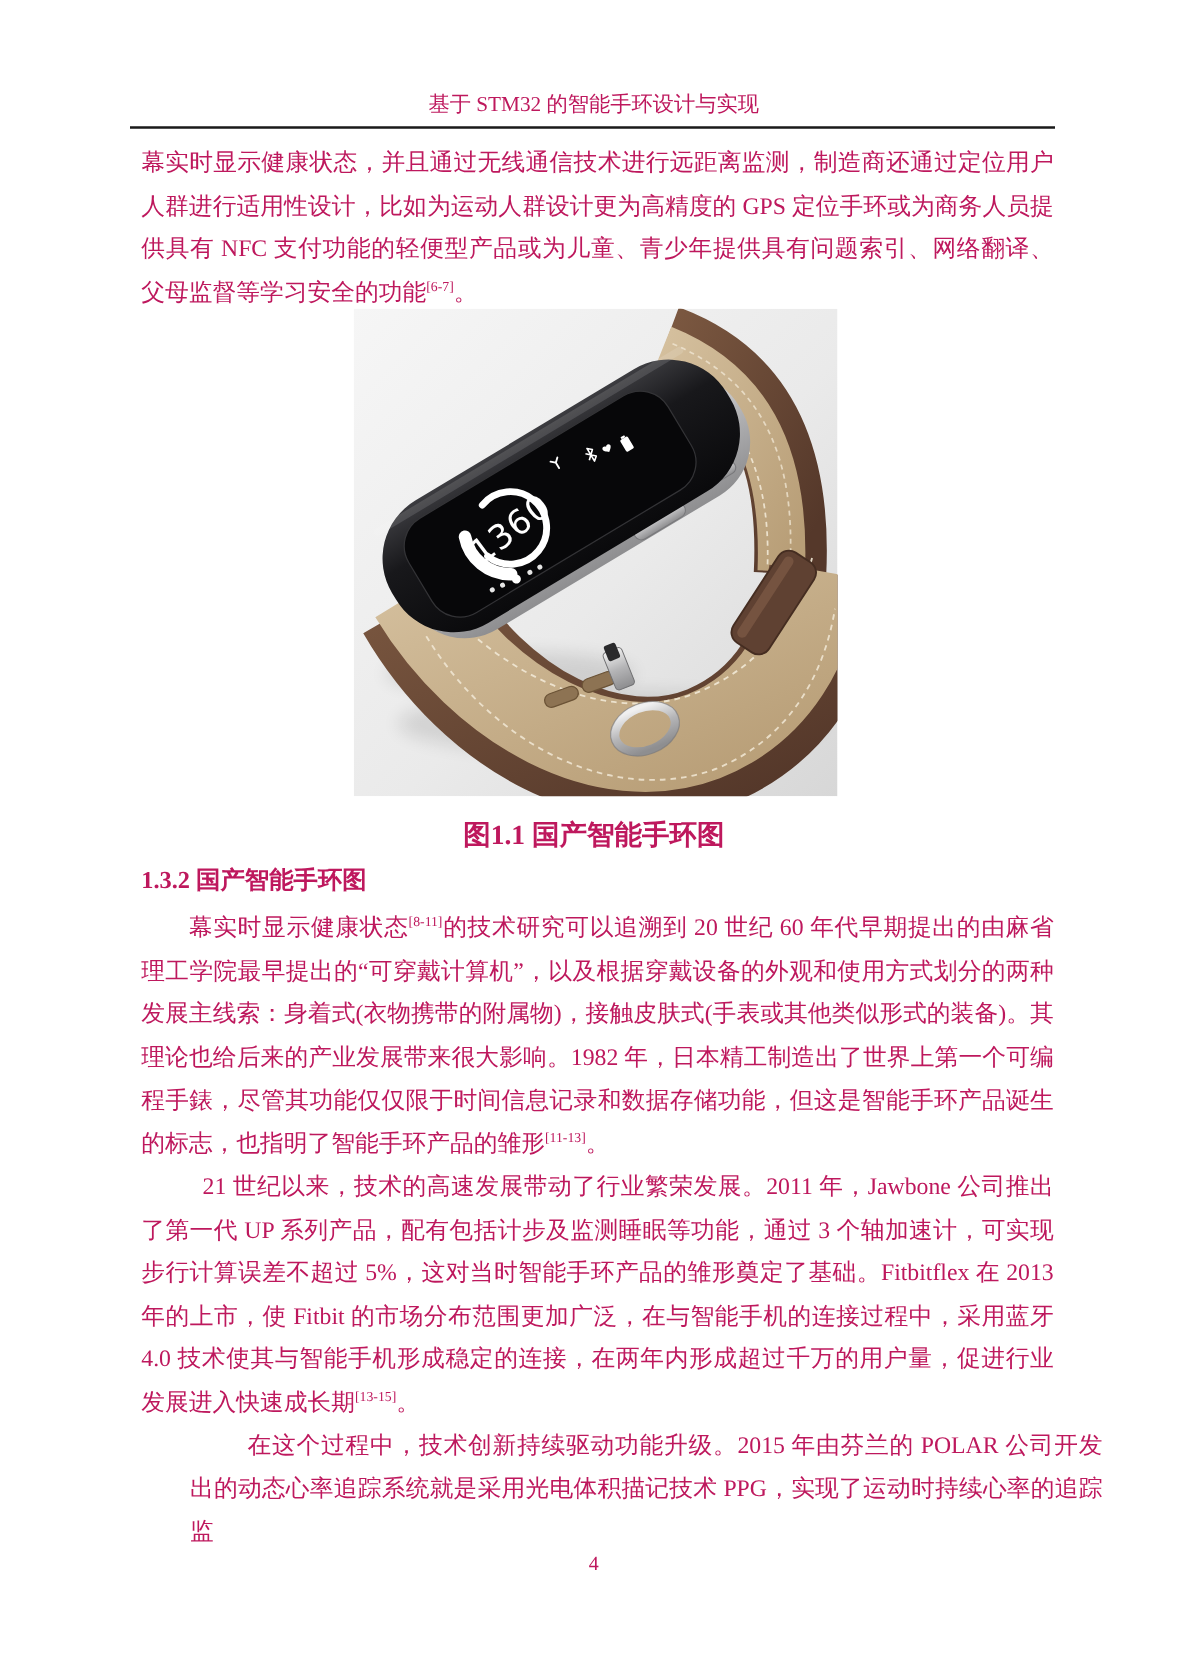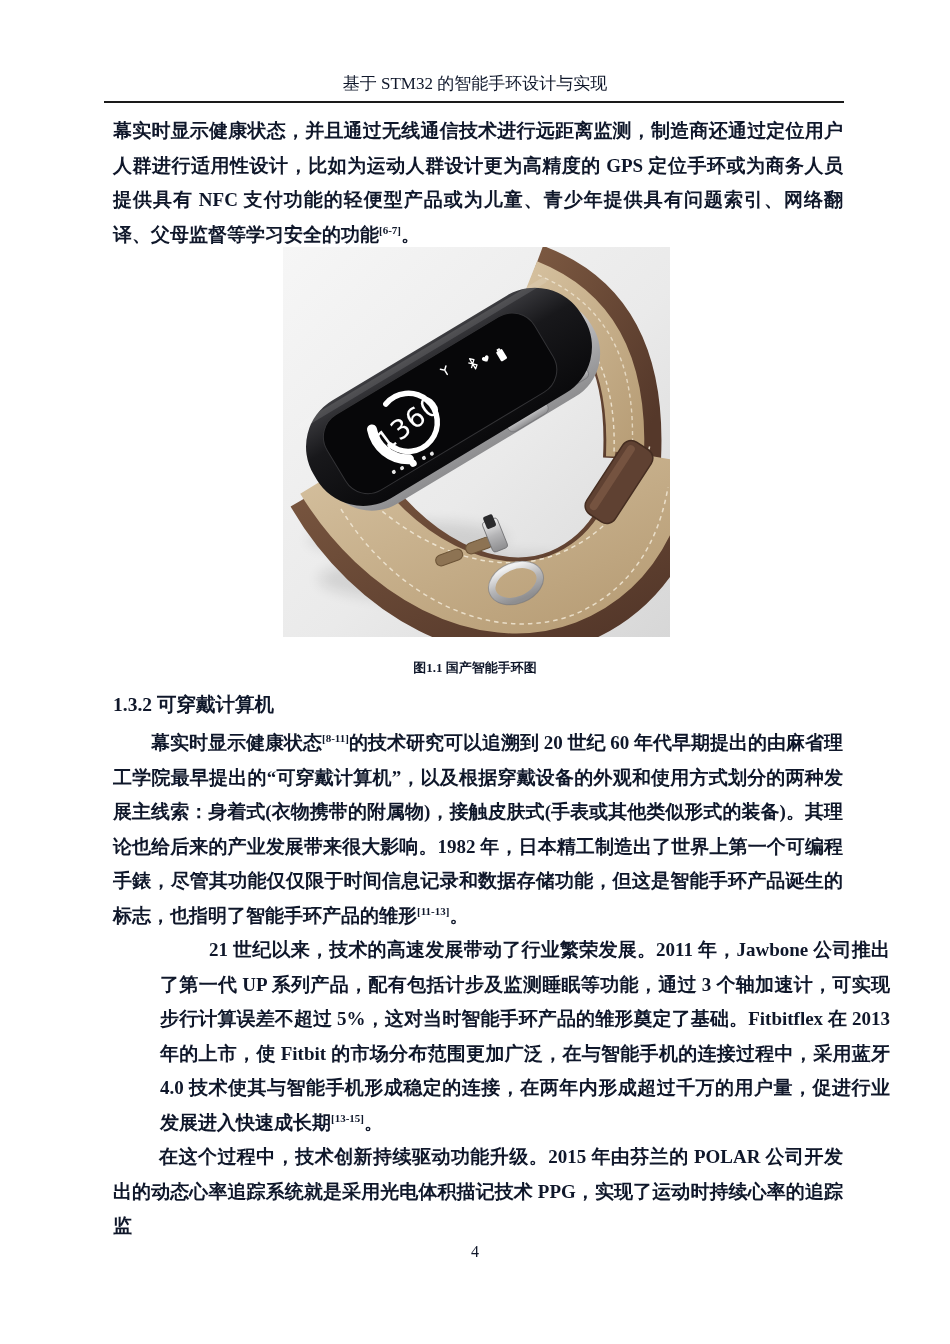--- a/index.html
+++ b/index.html
@@ -1,49 +1,48 @@
 <!DOCTYPE html>
 <html lang="zh"><head>
 <meta charset="utf-8">
 <style>
   html,body{margin:0;padding:0;background:#ffffff;}
   .page{
     position:relative;
     width:950px;height:1344px;
     background:#ffffff;
     font-family:"Liberation Serif","DejaVu Serif",serif;
-    color:#0f172a;
+    color:#be185d;
     overflow:hidden;
   }
   .header-title{
     position:absolute;top:72px;left:0;width:950px;
     text-align:center;font-size:17px;line-height:24px;
   }
   .header-rule{
     position:absolute;top:101px;left:104px;width:740px;height:2px;
     background:#1a1a1a;
   }
   .body-par{
     position:absolute;left:113px;width:730px;
     font-size:19px;line-height:34.5px;
     text-align:justify;margin:0;
     word-break:break-all;
-    font-weight:bold;
   }
   .p1{top:114px;}
   .p2{top:726px;text-indent:38px;}
-  .p3{top:933px;text-indent:49px;margin-left:47px;}
-  .p4{top:1140px;text-indent:46px;}
+  .p3{top:933px;text-indent:49px;}
+  .p4{top:1140px;text-indent:46px;margin-left:39px;}
   sup.ref{font-size:11px;line-height:0;vertical-align:super;letter-spacing:0;}
   .figure-wrap{
     position:absolute;left:283px;top:247px;width:387px;height:390px;
   }
   .figure-caption{
     position:absolute;top:657px;left:0;width:950px;
-    text-align:center;font-size:13px;font-weight:700;line-height:22px;
+    text-align:center;font-size:22px;font-weight:700;line-height:22px;
   }
   .section-heading{
     position:absolute;top:692px;left:113px;
     font-size:19.5px;font-weight:700;line-height:26px;
   }
   .page-number{
     position:absolute;top:1243px;left:0;width:950px;
     text-align:center;font-size:16px;
   }
 </style>
@@ -156,21 +155,21 @@
             <circle cx="-57" cy="34.5" r="2"></circle>
             <circle cx="-48" cy="35" r="2"></circle>
           </g>
         </g>
       </g>
     </svg>
   </div>
 
   <div class="figure-caption">图1.1 国产智能手环图</div>
 
-  <div class="section-heading">1.3.2 可穿戴计算机</div>
+  <div class="section-heading">1.3.2 国产智能手环图</div>
 
   <p class="body-par p2"><span>幕实时显示健康状态</span><sup class="ref">[8-11]</sup><span>的技术研究可以追溯到 20 世纪 60 年代早期提出的由麻省理工学院最早提出的“可穿戴计算机”，以及根据穿戴设备的外观和使用方式划分的两种发展主线索：身着式(衣物携带的附属物)，接触皮肤式(手表或其他类似形式的装备)。其理论也给后来的产业发展带来很大影响。1982 年，日本精工制造出了世界上第一个可编程手錶，尽管其功能仅仅限于时间信息记录和数据存储功能，但这是智能手环产品诞生的标志，也指明了智能手环产品的雏形</span><sup class="ref">[11-13]</sup><span>。</span></p>
 
   <p class="body-par p3"><span>21 世纪以来，技术的高速发展带动了行业繁荣发展。2011 年，Jawbone 公司推出了第一代 UP 系列产品，配有包括计步及监测睡眠等功能，通过 3 个轴加速计，可实现步行计算误差不超过 5%，这对当时智能手环产品的雏形奠定了基础。Fitbitflex 在 2013 年的上市，使 Fitbit 的市场分布范围更加广泛，在与智能手机的连接过程中，采用蓝牙 4.0 技术使其与智能手机形成稳定的连接，在两年内形成超过千万的用户量，促进行业发展进入快速成长期</span><sup class="ref">[13-15]</sup><span>。</span></p>
 
   <p class="body-par p4"><span>在这个过程中，技术创新持续驱动功能升级。2015 年由芬兰的 POLAR 公司开发出的动态心率追踪系统就是采用光电体积描记技术 PPG，实现了运动时持续心率的追踪监</span></p>
 
   <div class="page-number">4</div>
 
 </div>

